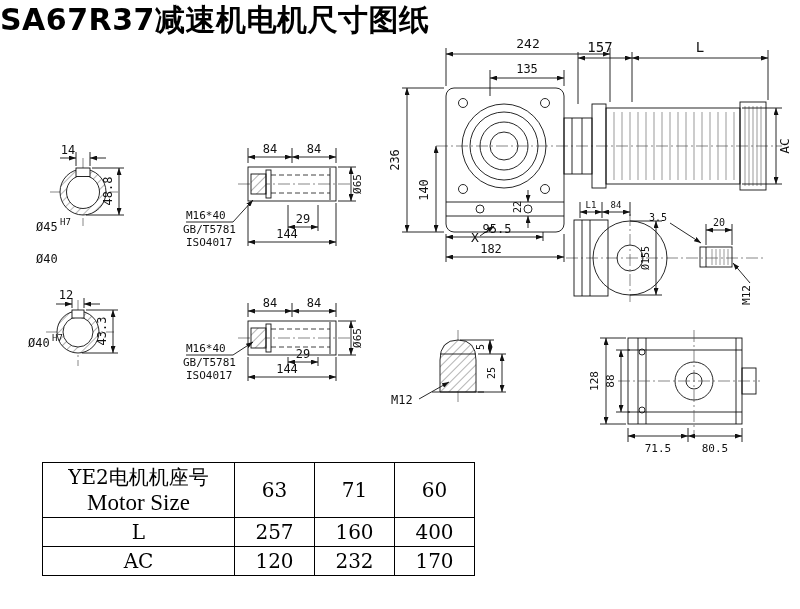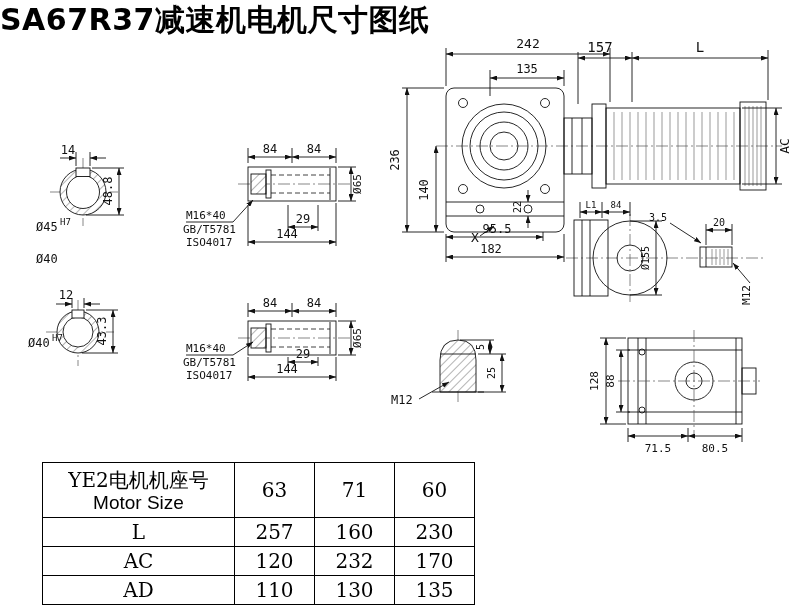--- a/index.html
+++ b/index.html
@@ -16,21 +16,21 @@
   .fs9{font-size:9px;}.fs10{font-size:10px;}.fs11{font-size:11px;}.fs13{font-size:13px;}.fs14{font-size:14px;}
   .cl{stroke:#555;stroke-width:.7;stroke-dasharray:12 3 2 3;}
   .dash{stroke-dasharray:5 3;stroke-width:.8;}
   .rib{stroke:#555;stroke-width:.6;}
   .spec-table{position:absolute;left:8px;top:462px;border-collapse:collapse;background:#fff;
               color:#000;font-family:"DejaVu Serif",serif;margin-left:34px;}
   .spec-table td{border:1.5px solid #000;text-align:center;vertical-align:middle;font-size:20px;padding:0;}
   .spec-table tr.hdr td{height:54px;}
   .spec-table tr.row td{height:28px;}
   .hdr-cn{font-size:20px;line-height:1.3;}
-  .hdr-en{font-size:19px;line-height:1.1;font-family:Liberation Sans, sans-serif;}
+  .hdr-en{font-size:23px;line-height:1.1;font-family:Liberation Serif, serif;}
 </style>
 </head>
 <body>
 
 <div class="page">
   <div class="title">SA67R37减速机电机尺寸图纸</div>
 
   <svg class="drawing" width="800" height="609" viewBox="0 0 800 609">
     <defs>
       <pattern id="hatch" width="6" height="6" patternUnits="userSpaceOnUse" patternTransform="rotate(45)">
@@ -336,29 +336,23 @@
         <div class="hdr-en">Motor Size</div>
       </td>
       <td>63</td>
       <td>71</td>
       <td>60</td>
     </tr>
     <tr class="row">
       <td>L</td>
       <td>257</td>
       <td>160</td>
-      <td>230</td>
+      <td>400</td>
     </tr>
     <tr class="row">
       <td>AC</td>
       <td>120</td>
       <td>232</td>
       <td>170</td>
     </tr>
-    <tr class="row">
-      <td>AD</td>
-      <td>110</td>
-      <td>130</td>
-      <td>135</td>
-    </tr>
   </tbody>
     </table>
 </div>
 
 </body></html>

